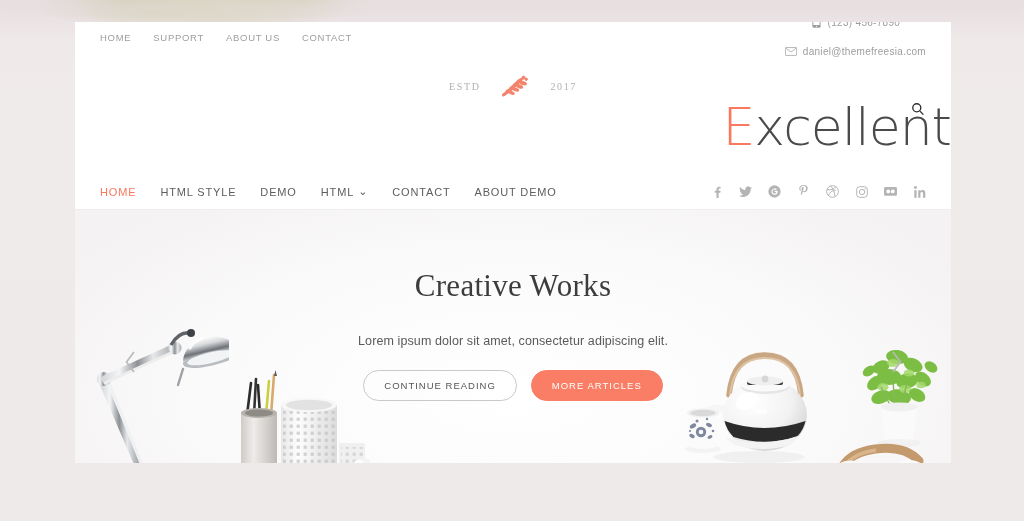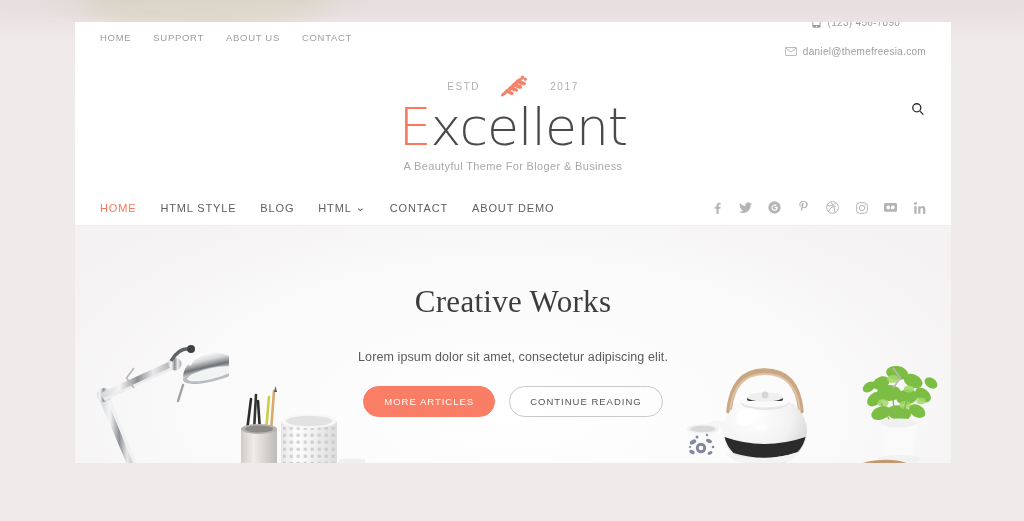--- a/index.html
+++ b/index.html
@@ -56,29 +56,31 @@
   .logoblock {
     padding-top: 22px;
     text-align: center;
     position: relative;
   }
   .estd-row {
     display: flex; align-items: center; justify-content: center;
     gap: 16px;
     font-size: 10px; letter-spacing: 1.6px; color: #b0b0b0;
     height: 24px;
+    font-family: Liberation Serif, serif;
   }
   .ornament { width: 38px; height: 24px; }
   .brand {
     font-family: "DejaVu Sans", sans-serif;
     font-weight: 300;
     font-size: 52px;
     line-height: 58px;
     color: #4a4a4a;
     letter-spacing: -1px;
+    text-align: right;
   }
   .brand .cap { color: #f9785e; font-weight: 300; }
   .tagline {
     margin-top: 4px;
     font-size: 11px;
     color: #a9a9a9;
     letter-spacing: .35px;
   }
   .searchbtn {
     position: absolute; right: 22px; top: 48px;
@@ -231,42 +233,41 @@
             <ellipse cx="18.7" cy="15.6" rx="3" ry="1.35" transform="rotate(20 18.7 15.6)"></ellipse>
             <ellipse cx="10.8" cy="17.2" rx="2.7" ry="1.25" transform="rotate(-38 10.8 17.2)"></ellipse>
             <ellipse cx="14.6" cy="18.8" rx="2.7" ry="1.25" transform="rotate(20 14.6 18.8)"></ellipse>
             <ellipse cx="7.4" cy="20.2" rx="2.3" ry="1.1" transform="rotate(-38 7.4 20.2)"></ellipse>
           </g>
         </svg>
       </span>
       <span>2017</span>
     </div>
     <div class="brand"><span class="cap">E</span><span>xcellent</span></div>
-    <div class="tagline">A Beautyful Theme For Bloger &amp; Business</div>
 
     <div class="searchbtn">
       <span>
         <svg width="14" height="14" viewBox="0 0 16 16" fill="none" stroke="#2b2b2b" stroke-width="1.5">
           <circle cx="6.6" cy="6.6" r="4.6"></circle>
           <path d="M10.2 10.4 L14.2 14.4"></path>
         </svg>
       </span>
     </div>
   </div>
 
   <div class="mainnav">
     <nav class="menu">
       <a href="#" class="active">
           <span>HOME</span>
         </a>
       <a href="#">
           <span>HTML STYLE</span>
         </a>
       <a href="#">
-          <span>BLOG</span>
+          <span>DEMO</span>
         </a>
       <a href="#">
           <span>HTML</span>
           <span class="caret">⌄</span>
         </a>
       <a href="#">
           <span>CONTACT</span>
         </a>
       <a href="#">
           <span>ABOUT DEMO</span>
@@ -627,22 +628,22 @@
         <path d="M96 32 q12 2 14 12 q2 9 -10 11" fill="#b8906a" opacity=".85"></path>
         <ellipse cx="104" cy="42" rx="9" ry="9" fill="#c59c72"></ellipse>
         <ellipse cx="104" cy="42" rx="5" ry="5.5" fill="#f2f2f2"></ellipse>
       </svg>
     </div>
 
     <div class="hero-center">
       <div class="hero-title">Creative Works</div>
       <div class="hero-sub">Lorem ipsum dolor sit amet, consectetur adipiscing elit.</div>
       <div class="hero-btns">
+        <div class="btn btn-ghost">CONTINUE READING</div>
         <div class="btn btn-primary">MORE ARTICLES</div>
-        <div class="btn btn-ghost">CONTINUE READING</div>
       </div>
     </div>
 
     <div class="arrow left">
       <span>
         <svg width="15" height="24" viewBox="0 0 15 24" fill="none" stroke="#b9b9b9" stroke-width="1.6">
             <path d="M11 2 L3.5 12 L11 22"></path>
           </svg>
       </span>
     </div>

